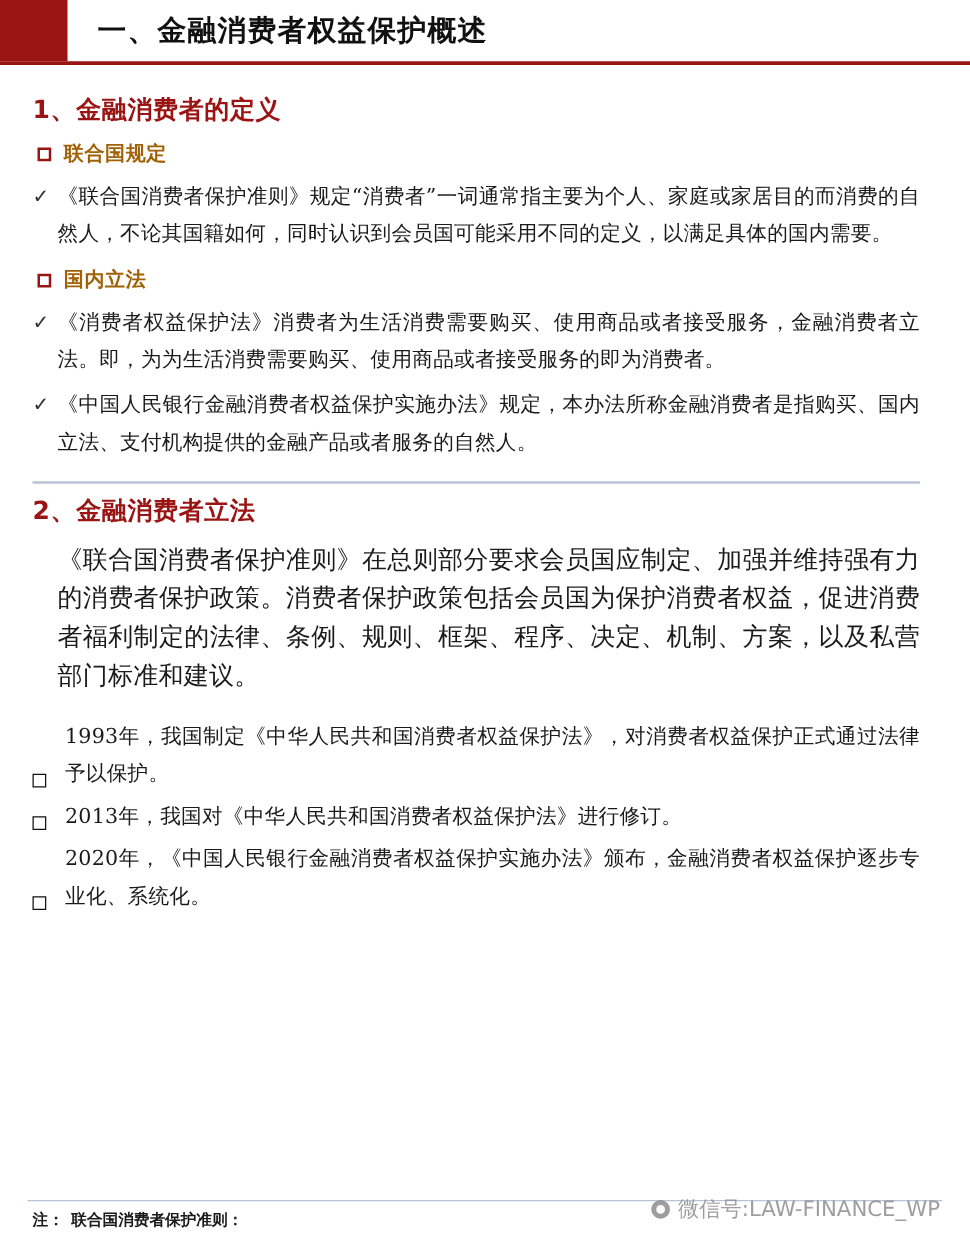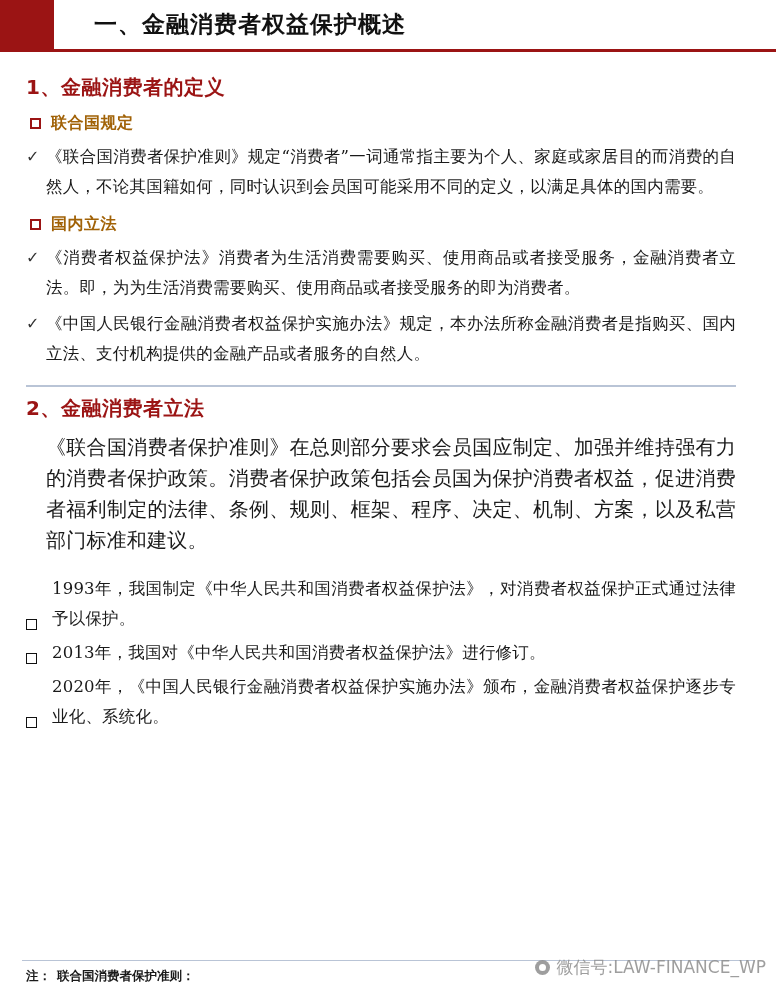--- a/index.html
+++ b/index.html
@@ -22,21 +22,20 @@
     box-sizing: border-box;
   }
 
   
   .header {
     display: flex;
     align-items: stretch;
     height: 52px;
     border-bottom: 3px solid #9b1414;
     box-sizing: border-box;
-    gap: 16px;
   }
   .header-bar {
     width: 54px;
     background: #9b1414;
     flex: 0 0 54px;
   }
   .header-title {
     flex: 1;
     display: flex;
     align-items: center;
@@ -174,21 +173,21 @@
     margin-right: 4px;
     white-space: nowrap;
     text-align: center;
   }
   .footer-url {
     color: #111111;
     word-break: break-all;
   }
   .watermark {
     position: absolute;
-    right: 10px;
+    right: 24px;
     bottom: 16px;
     font-size: 17px;
     color: #8e8e8e;
     font-family: "DejaVu Sans", "Liberation Sans", sans-serif;
     opacity: 0.85;
     white-space: nowrap;
   }
   .wm-logo {
     display: inline-block;
     width: 15px;

